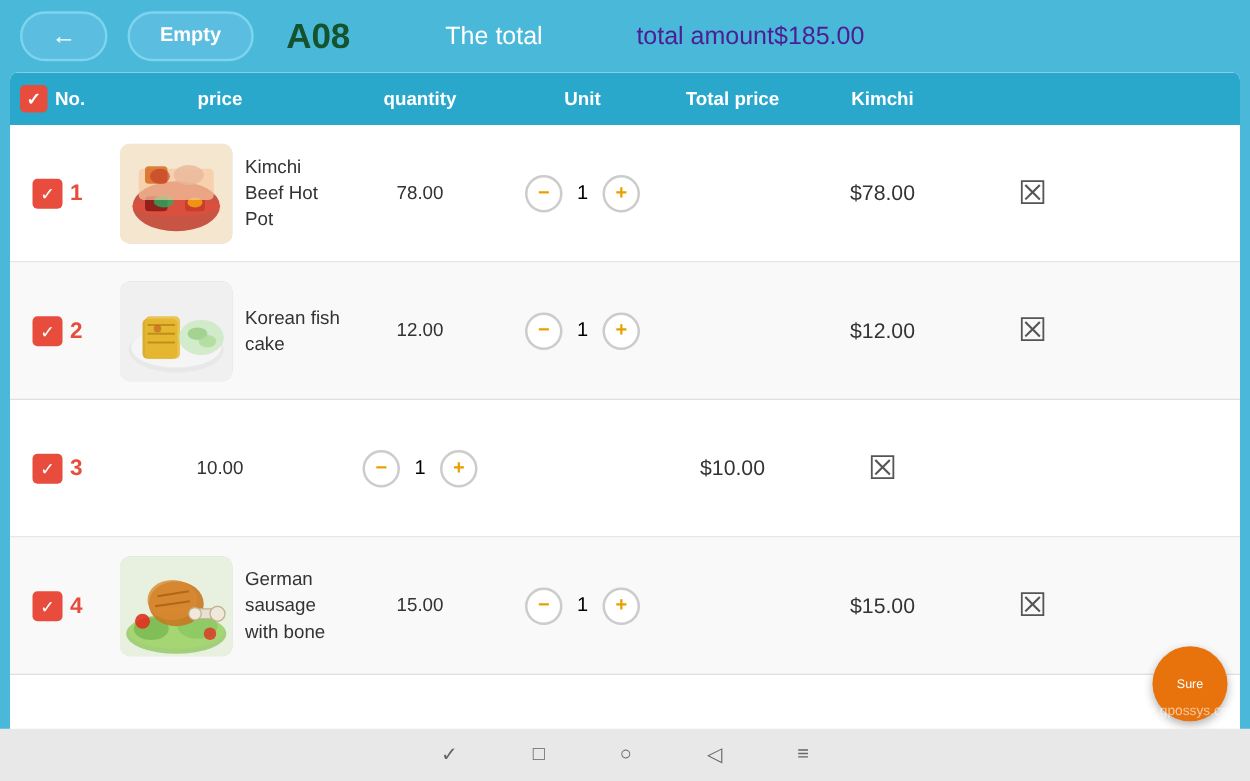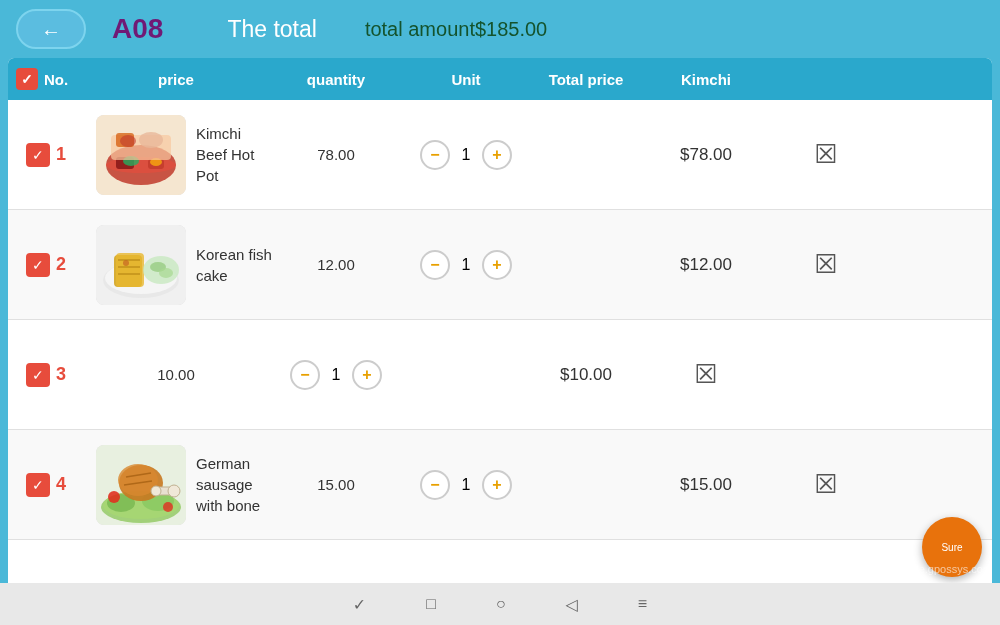--- a/index.html
+++ b/index.html
@@ -42,34 +42,34 @@
       padding: 0 24px;
       height: 40px;
       display: flex;
       align-items: center;
       justify-content: center;
       cursor: pointer;
       font-size: 16px;
       font-weight: bold;
     }
     .table-id {
-      color: #701a75;
+      color: #14532d;
       font-size: 28px;
       font-weight: bold;
       margin-left: 10px;
     }
     .total-label {
       color: white;
-      font-size: 23px;
-      margin-left: 48px;
+      font-size: 20px;
+      margin-left: 60px;
     }
     .total-amount {
-      color: #14532d;
+      color: #4c1d95;
       font-size: 20px;
-      margin-left: 32px;
+      margin-left: 59px;
     }
 
     
     .main-content {
       background: white;
       margin: 0 8px;
       border-radius: 6px;
       overflow: hidden;
       height: 540px;
     }
@@ -274,20 +274,23 @@
       color: rgba(255,255,255,0.6);
       font-size: 11px;
     }
   </style>
 </head>
 <body>
 
 <div class="top-bar">
   <div class="back-btn">
     <span>←</span>
+  </div>
+  <div class="empty-btn">
+    <span>Empty</span>
   </div>
   <div class="table-id">A08</div>
   <div class="total-label">The total</div>
   <div class="total-amount">total amount$185.00</div>
 </div>
 
 <div class="main-content">
 
   <div class="table-header">
     <div class="col col-no">

